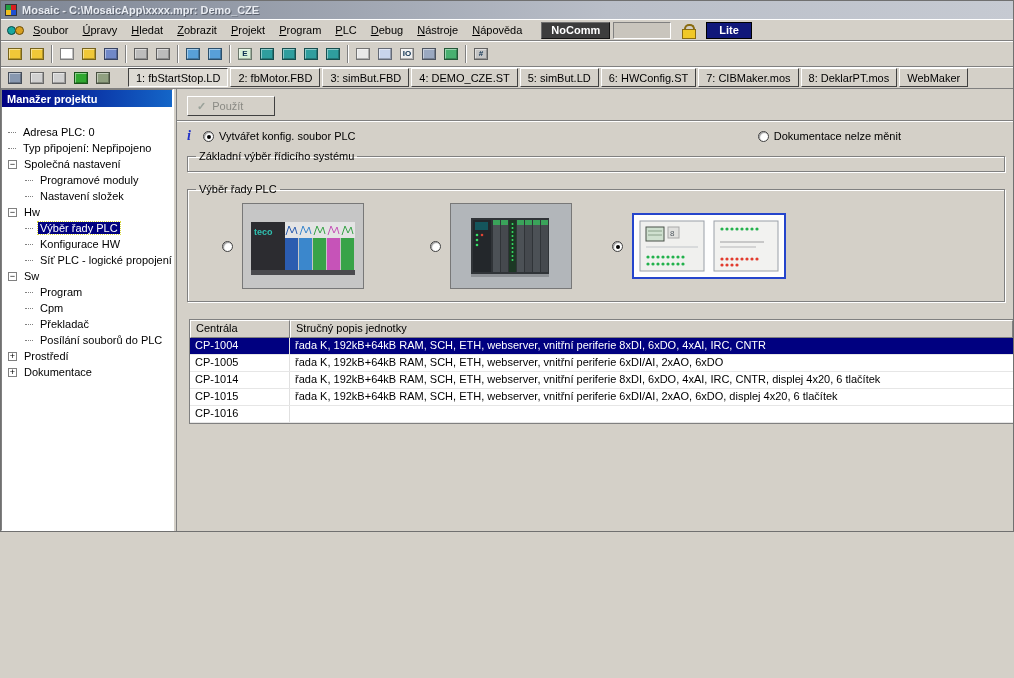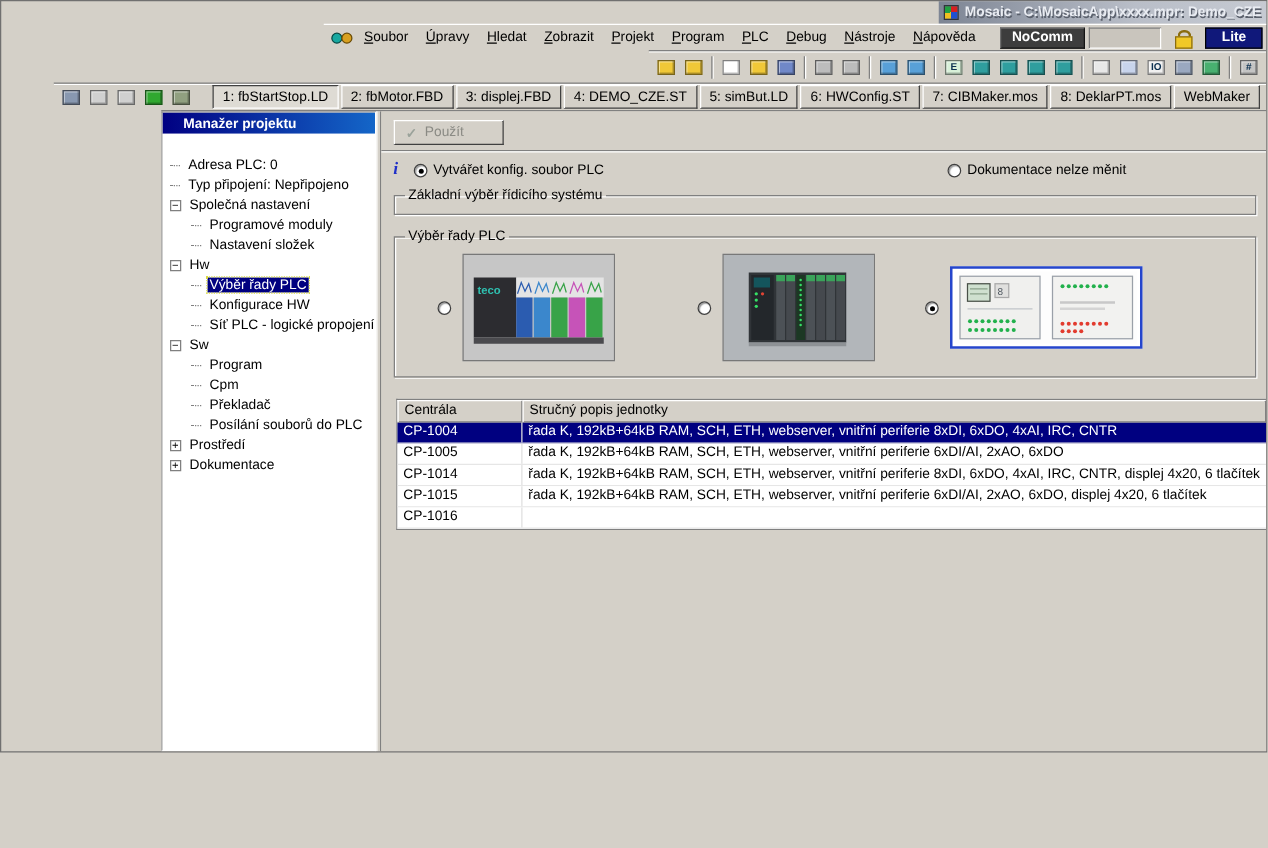--- a/index.html
+++ b/index.html
@@ -4,21 +4,21 @@
 <style>
   * { box-sizing: border-box; margin: 0; padding: 0; }
   html,body { width:1014px; height:678px; }
   body {
     font-family: "Liberation Sans", sans-serif;
     font-size: 11px;
     background: #d4d0c8;
     color: #000;
     overflow: hidden;
   }
-  .window { width:1014px; height:602px; display:flex; flex-direction:column; background:#d4d0c8; border:1px solid #707070;align-items:flex-end; }
+  .window { width:1014px; height:532px; display:flex; flex-direction:column; background:#d4d0c8; border:1px solid #707070; }
 
   
   .titlebar {
     flex:0 0 18px; height:18px;
     background: linear-gradient(90deg,#7d8594,#b9bec8 60%,#c6cad2);
     display:flex; align-items:center; gap:5px; padding:0 4px;
   }
   .app-icon { width:12px; height:12px; background: conic-gradient(#d82020 0 25%, #2050d0 0 50%, #f0c020 0 75%, #20a040 0); border:1px solid #30343c; }
   .title-text { color:#e9ecf2; font-weight:bold; text-shadow: 1px 1px 0 #5a606c; white-space:nowrap; }
 
@@ -51,21 +51,21 @@
   .tabbar { flex:0 0 22px; display:flex; align-items:center; padding:0 3px; border-top:1px solid #808080; box-shadow: inset 0 1px 0 #fff; }
   .tab-icons { display:flex; margin-right:14px; }
   .tabs { display:flex; }
   .tab { height:19px; display:flex; align-items:center; padding:0 7px; margin-right:2px; background:#d4d0c8;
          border:1px solid; border-color:#ffffff #404040 #404040 #ffffff; white-space:nowrap; cursor:default; }
   .tab.active { border-color:#404040 #ffffff #ffffff #404040; background:#dedbd4; }
 
   
   .bodyrow { flex:1; display:flex; overflow:hidden; border-top:1px solid #808080; }
   .sidebar { flex:0 0 172px; background:#fff; border:1px solid; border-color:#808080 #fff #fff #808080; display:flex; flex-direction:column; overflow:hidden; }
-  .sidebar-header { flex:0 0 17px; background:linear-gradient(90deg,#000082,#1466c8); color:#fff; font-weight:bold; display:flex; align-items:center; padding:0 17px; }
+  .sidebar-header { flex:0 0 17px; background:linear-gradient(90deg,#000082,#1466c8); color:#fff; font-weight:bold; display:flex; align-items:center; padding:0 5px; }
   .tree { flex:1; background:#fff; padding-top:17px; overflow:hidden; }
   .tree-item { height:16px; display:flex; align-items:center; white-space:nowrap; cursor:default; }
   .tree-item.l0 { padding-left:6px; }
   .tree-item.l1 { padding-left:23px; }
   .tree-item .exp { flex:0 0 9px; width:9px; height:9px; border:1px solid #808080; background:#fff; font-size:9px; line-height:7px; text-align:center; margin-right:5px; }
   .tree-item .dash { flex:0 0 8px; width:8px; border-top:1px dotted #808080; margin-right:5px; }
   .tree-label { padding:0 2px; }
   .tree-item.selected .tree-label { background:#000080; color:#fff; outline:1px dotted #d8d840; }
 
   .splitter { flex:0 0 4px; background:#d4d0c8; border-left:1px solid #fff; border-right:1px solid #808080; cursor:col-resize; }
@@ -228,21 +228,21 @@
         <span class="tbtn">
           <span class="ic" style="background: rgb(48, 168, 48);"></span>
         </span>
         <span class="tbtn">
           <span class="ic" style="background: rgb(144, 160, 128);"></span>
         </span>
       </div>
     <div class="tabs" id="tabs">
         <span class="tab active">1: fbStartStop.LD</span>
         <span class="tab">2: fbMotor.FBD</span>
-        <span class="tab">3: displej.FBD</span>
+        <span class="tab">3: simBut.FBD</span>
         <span class="tab">4: DEMO_CZE.ST</span>
         <span class="tab">5: simBut.LD</span>
         <span class="tab">6: HWConfig.ST</span>
         <span class="tab">7: CIBMaker.mos</span>
         <span class="tab">8: DeklarPT.mos</span>
         <span class="tab">WebMaker</span>
       </div>
   </div>
 
   <div class="bodyrow">

